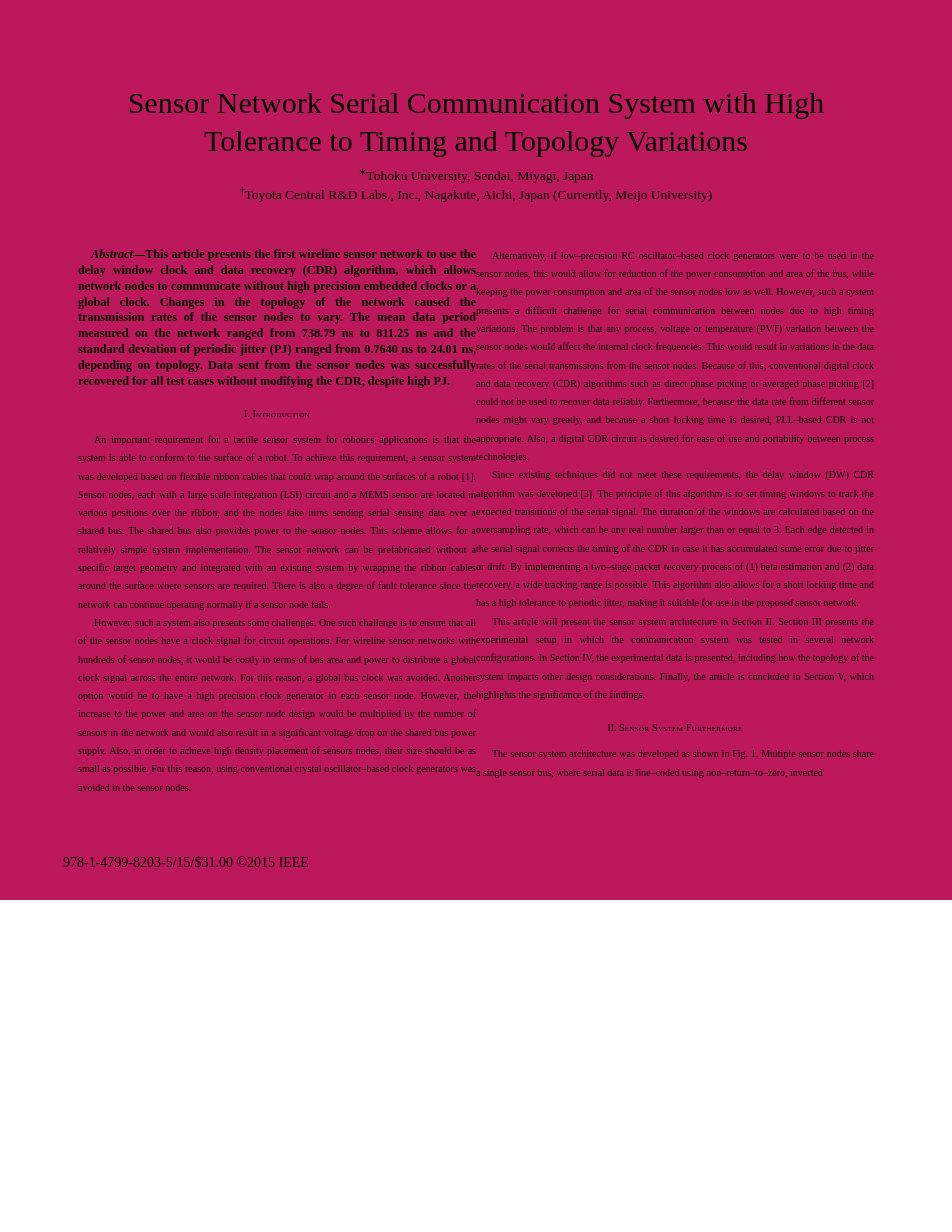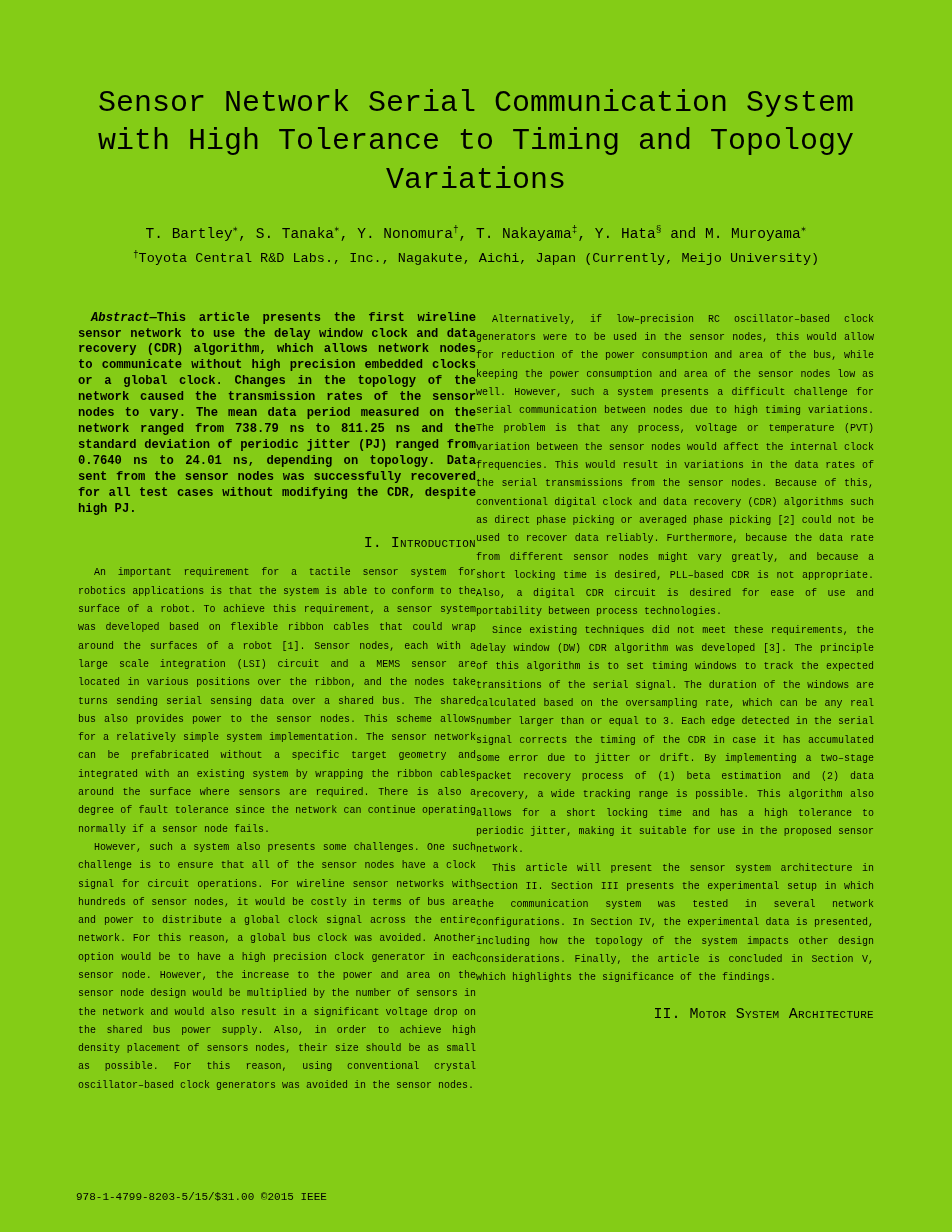--- a/index.html
+++ b/index.html
@@ -1,24 +1,24 @@
 <!DOCTYPE html>
 <html><head>
   <meta charset="utf-8">
   <style>
     * { margin: 0; padding: 0; box-sizing: border-box; }
     html, body { background: #ffffff; }
     .page {
       width: 952px;
-      height: 1232px;
+      height: 900px;
       position: relative;
       margin: 0 auto;
-      background: #84cc16;
+      background: #be185d;
       color: #000000;
-      font-family: Liberation Mono, monospace;
+      font-family: Liberation Serif, serif;
       padding: 40px 78px 0 78px;
       overflow: hidden;
     }
     .title {
       margin-top: 44px;
       text-align: center;
       font-weight: 400;
       font-size: 30px;
       line-height: 1.28;
     }
@@ -48,64 +48,65 @@
     }
     .abstract {
       font-size: 12.2px;
       line-height: 15.9px;
       font-weight: bold;
       text-align: justify;
       text-indent: 13px;
     }
     .abstract-label { font-style: italic; }
     .section-heading {
-      text-align: right;
+      text-align: center;
       font-weight: 400;
-      font-size: 15px;
+      font-size: 10px;
       margin: 18px 0 12px 0;
     }
     .section-heading .sc { font-variant: small-caps; letter-spacing: 0.3px; }
     .footer {
       position: absolute;
-      left: 76px;
+      left: 63px;
       bottom: 29px;
-      font-size: 11px;
+      font-size: 14px;
       margin-top: 42px;
     }
   </style>
 </head>
 <body>
 
 <div class="page">
 
   <h1 class="title">Sensor Network Serial Communication System with High Tolerance to Timing and Topology Variations</h1>
 
-  <div class="authors"><span>T. Bartley</span><sup>∗</sup>, <span>S. Tanaka</span><sup>∗</sup>, <span>Y. Nonomura</span><sup>†</sup>, <span>T. Nakayama</span><sup>‡</sup>, <span>Y. Hata</span><sup>§</sup> and <span>M. Muroyama</span><sup>∗</sup></div>
 
   <div class="affiliations">
+      <div class="affil-line"><sup>∗</sup>Tohoku University, Sendai, Miyagi, Japan</div>
       <div class="affil-line"><sup>†</sup>Toyota Central R&amp;D Labs., Inc., Nagakute, Aichi, Japan (Currently, Meijo University)</div>
     </div>
 
   <div class="columns">
 
     <div class="col">
       <p class="abstract"><span class="abstract-label">Abstract—</span><span>This article presents the first wireline sensor network to use the delay window clock and data recovery (CDR) algorithm, which allows network nodes to communicate without high precision embedded clocks or a global clock. Changes in the topology of the network caused the transmission rates of the sensor nodes to vary. The mean data period measured on the network ranged from 738.79 ns to 811.25 ns and the standard deviation of periodic jitter (PJ) ranged from 0.7640 ns to 24.01 ns, depending on topology. Data sent from the sensor nodes was successfully recovered for all test cases without modifying the CDR, despite high PJ.</span></p>
 
       <h2 class="section-heading"><span>I.</span> <span class="sc">Introduction</span></h2>
 
       <p class="body-par">An important requirement for a tactile sensor system for robotics applications is that the system is able to conform to the surface of a robot. To achieve this requirement, a sensor system was developed based on flexible ribbon cables that could wrap around the surfaces of a robot [1]. Sensor nodes, each with a large scale integration (LSI) circuit and a MEMS sensor are located in various positions over the ribbon, and the nodes take turns sending serial sensing data over a shared bus. The shared bus also provides power to the sensor nodes. This scheme allows for a relatively simple system implementation. The sensor network can be prefabricated without a specific target geometry and integrated with an existing system by wrapping the ribbon cables around the surface where sensors are required. There is also a degree of fault tolerance since the network can continue operating normally if a sensor node fails.</p>
       <p class="body-par">However, such a system also presents some challenges. One such challenge is to ensure that all of the sensor nodes have a clock signal for circuit operations. For wireline sensor networks with hundreds of sensor nodes, it would be costly in terms of bus area and power to distribute a global clock signal across the entire network. For this reason, a global bus clock was avoided. Another option would be to have a high precision clock generator in each sensor node. However, the increase to the power and area on the sensor node design would be multiplied by the number of sensors in the network and would also result in a significant voltage drop on the shared bus power supply. Also, in order to achieve high density placement of sensors nodes, their size should be as small as possible. For this reason, using conventional crystal oscillator–based clock generators was avoided in the sensor nodes.</p>
     </div>
 
     <div class="col">
       <p class="body-par">Alternatively, if low–precision RC oscillator–based clock generators were to be used in the sensor nodes, this would allow for reduction of the power consumption and area of the bus, while keeping the power consumption and area of the sensor nodes low as well. However, such a system presents a difficult challenge for serial communication between nodes due to high timing variations. The problem is that any process, voltage or temperature (PVT) variation between the sensor nodes would affect the internal clock frequencies. This would result in variations in the data rates of the serial transmissions from the sensor nodes. Because of this, conventional digital clock and data recovery (CDR) algorithms such as direct phase picking or averaged phase picking [2] could not be used to recover data reliably. Furthermore, because the data rate from different sensor nodes might vary greatly, and because a short locking time is desired, PLL–based CDR is not appropriate. Also, a digital CDR circuit is desired for ease of use and portability between process technologies.</p>
       <p class="body-par">Since existing techniques did not meet these requirements, the delay window (DW) CDR algorithm was developed [3]. The principle of this algorithm is to set timing windows to track the expected transitions of the serial signal. The duration of the windows are calculated based on the oversampling rate, which can be any real number larger than or equal to 3. Each edge detected in the serial signal corrects the timing of the CDR in case it has accumulated some error due to jitter or drift. By implementing a two–stage packet recovery process of (1) beta estimation and (2) data recovery, a wide tracking range is possible. This algorithm also allows for a short locking time and has a high tolerance to periodic jitter, making it suitable for use in the proposed sensor network.</p>
       <p class="body-par">This article will present the sensor system architecture in Section II. Section III presents the experimental setup in which the communication system was tested in several network configurations. In Section IV, the experimental data is presented, including how the topology of the system impacts other design considerations. Finally, the article is concluded in Section V, which highlights the significance of the findings.</p>
 
-      <h2 class="section-heading"><span>II.</span> <span class="sc">Motor System Architecture</span></h2>
+      <h2 class="section-heading"><span>II.</span> <span class="sc">Sensor System Furthermore</span></h2>
 
+      <p class="body-par">The sensor system architecture was developed as shown in Fig. 1. Multiple sensor nodes share a single sensor bus, where serial data is line–coded using non–return–to–zero, inverted</p>
     </div>
 
   </div>
 
   <div class="footer">978-1-4799-8203-5/15/$31.00 ©2015 IEEE</div>
 
 </div>
 
 </body></html>

